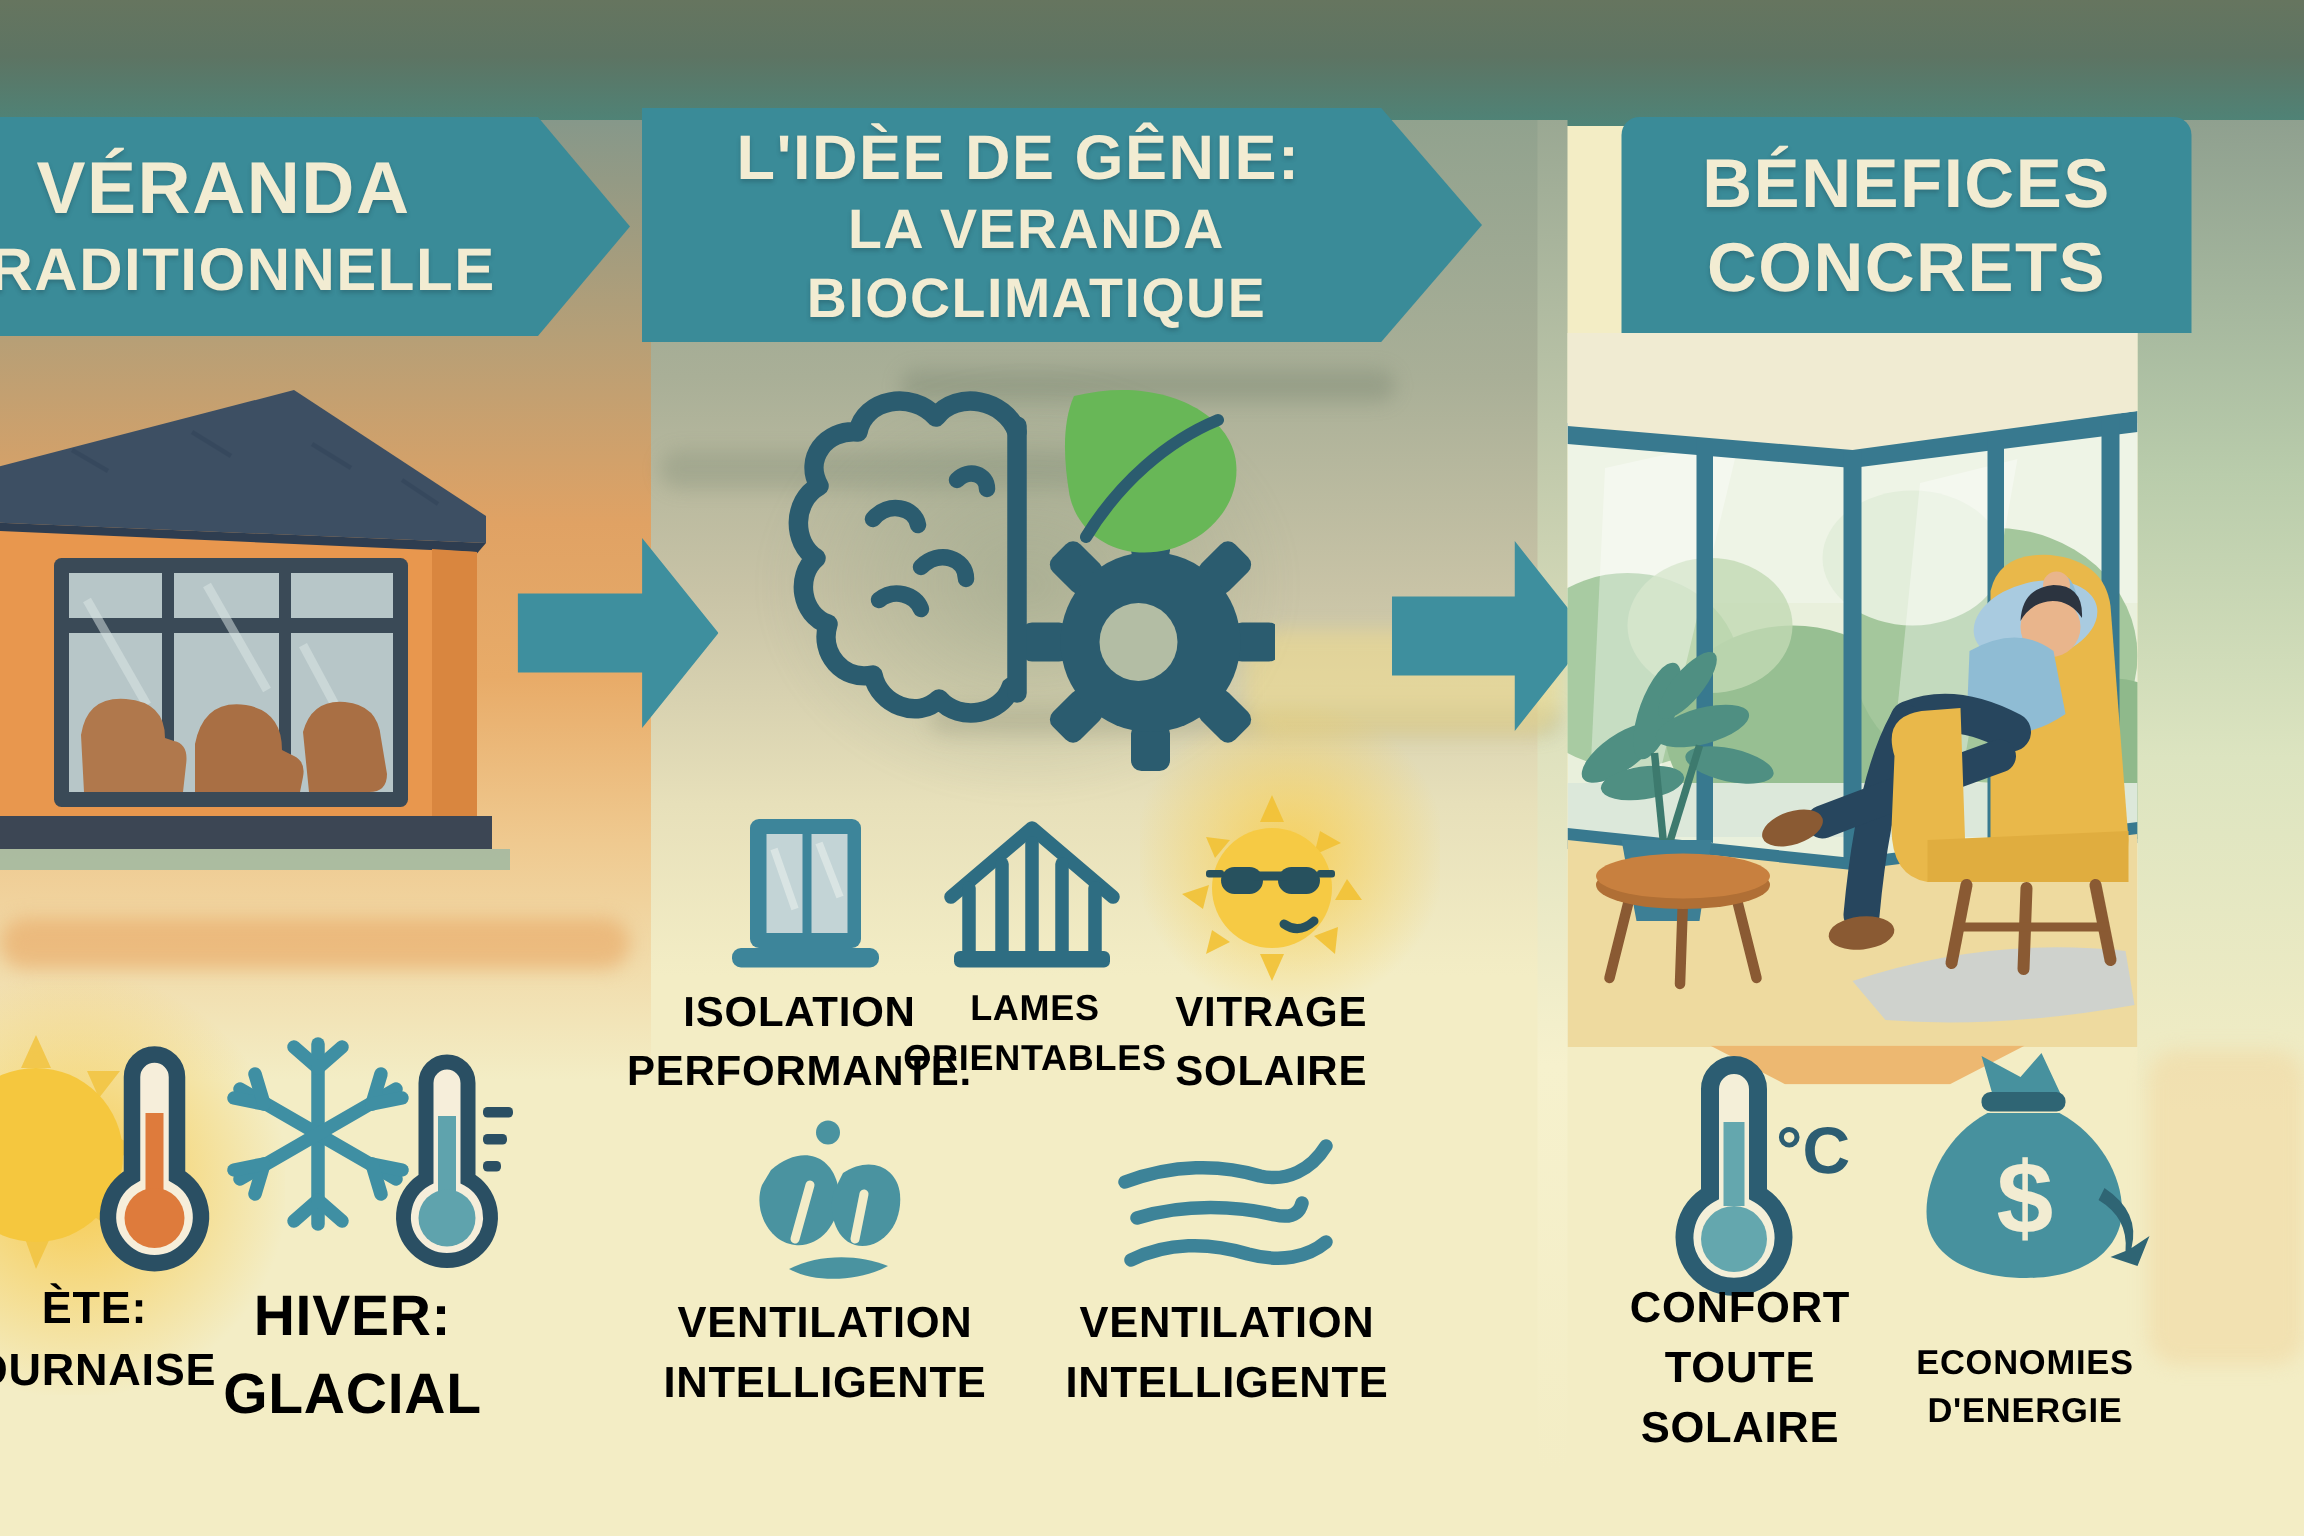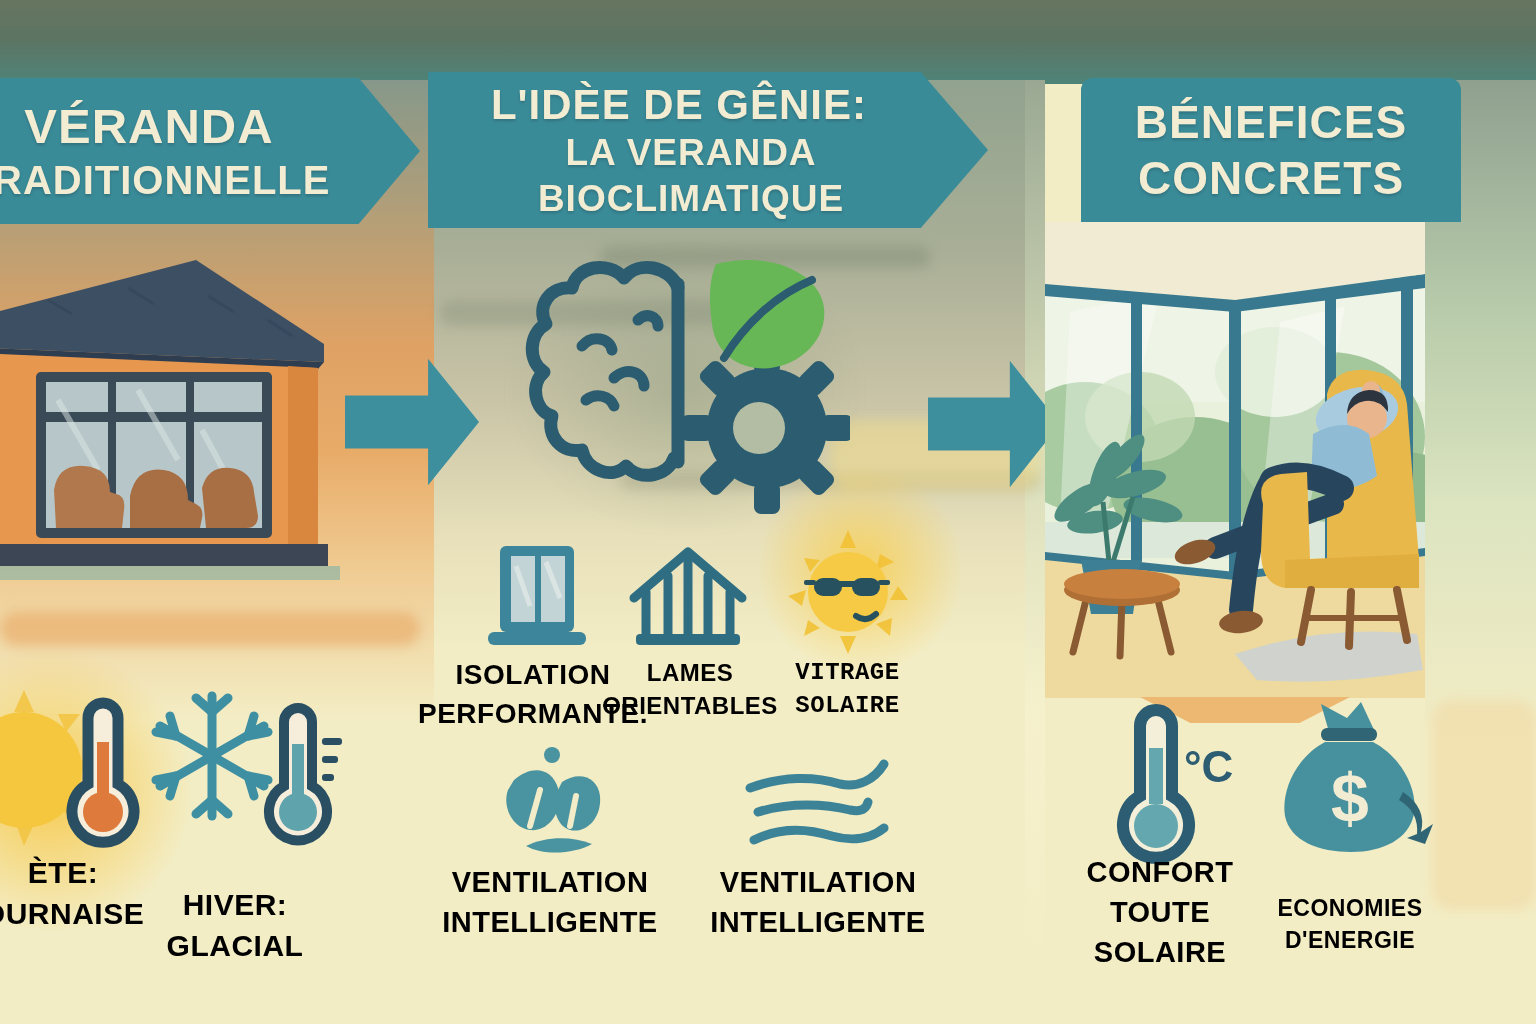--- a/index.html
+++ b/index.html
@@ -128,21 +128,21 @@
     </g>
     <path d="M134,36 a14,14 0 0 1 28,0 V100 a29,29 0 1 1 -28,0 Z" fill="#f6eeda" stroke="#2a4f63" stroke-width="10"></path>
     <rect x="142" y="58" width="12" height="50" fill="#5fa3ad"></rect>
     <circle cx="148" cy="126" r="19" fill="#5fa3ad"></circle>
     <g fill="#2a4f63">
       <rect x="172" y="52" width="20" height="7" rx="3"></rect>
       <rect x="172" y="70" width="16" height="7" rx="3"></rect>
       <rect x="172" y="88" width="12" height="7" rx="3"></rect>
     </g>
   </svg>
-  <div class="label" style="left:120px;top:852px;width:230px;font-size:30px;margin-top:32px;">
+  <div class="label" style="left:120px;top:852px;width:230px;font-size:38px;">
     <div>HIVER:</div>
     <div>GLACIAL</div>
   </div>
 
   <div class="banner" style="left:428px;top:72px;width:560px;height:156px;padding-right:58px;box-sizing:border-box;
        clip-path:polygon(0 0,88% 0,100% 50%,88% 100%,0 100%);">
     <div class="bl" style="font-size:42px;">L'IDÈE DE GÊNIE:</div>
     <div class="bl" style="font-size:37px;padding-left:24px;">LA VERANDA BIOCLIMATIQUE</div>
   </div>
 
@@ -218,21 +218,21 @@
     <circle cx="62" cy="64" r="40" fill="#f6ca44"></circle>
     <g fill="#27515e">
       <rect x="28" y="50" width="28" height="18" rx="9"></rect>
       <rect x="66" y="50" width="28" height="18" rx="9"></rect>
       <rect x="50" y="53" width="22" height="6"></rect>
       <rect x="18" y="52" width="12" height="5" rx="2"></rect>
         <rect x="92" y="52" width="12" height="5" rx="2"></rect>
     </g>
     <path d="M70,88 Q80,95 90,86" fill="none" stroke="#27515e" stroke-width="6" stroke-linecap="round"></path>
   </svg>
-  <div class="label" style="left:740px;top:656px;width:215px;font-size:24px;font-family:Liberation Mono, monospace;">
+  <div class="label" style="left:740px;top:656px;width:215px;font-size:28px;">
     <div>VITRAGE</div>
     <div>SOLAIRE</div>
   </div>
 
   <svg class="abs" style="left:488px;top:742px;" width="120" height="120" viewBox="0 0 120 120">
     <g fill="#4a93a0">
       <path d="M26,38 C44,22 64,26 70,46 C76,70 60,90 42,88 C24,86 14,64 20,48 Z"></path>
       <path d="M74,40 C92,28 110,36 112,54 C114,76 98,92 82,88 C68,84 64,64 68,52 Z"></path>
       <circle cx="64" cy="13" r="8"></circle>
       <path d="M38,104 C58,94 84,94 104,102 C86,112 56,114 38,104 Z"></path>

